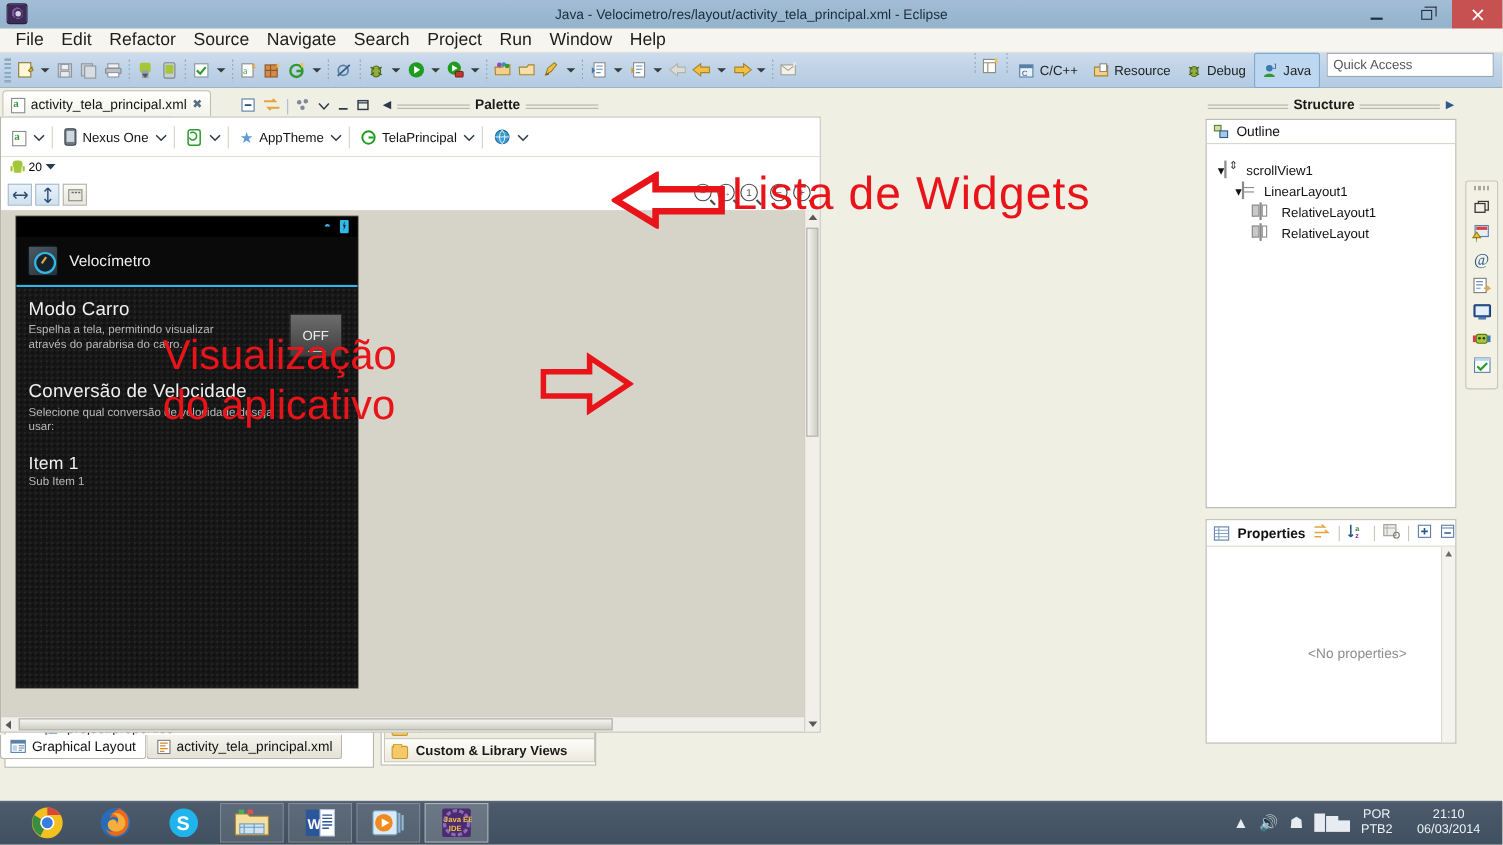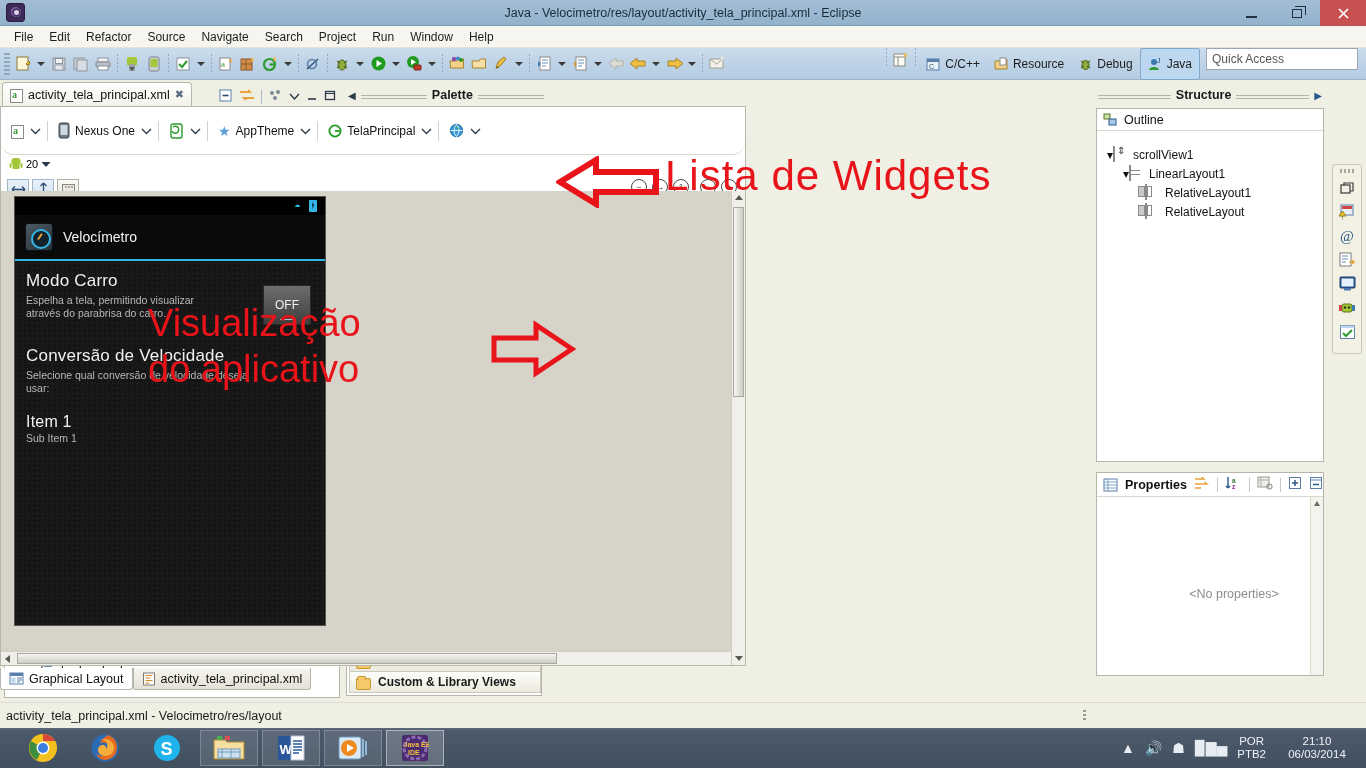--- a/index.html
+++ b/index.html
@@ -40,21 +40,21 @@
   .win-btn .min-glyph{ display:block; width:11px; height:2px; background:#203040; margin-top:7px;}
   .win-btn .max-glyph{ display:block; width:10px; height:9px; border:1.5px solid #203040; position:relative;}
   .win-btn .max-glyph::before{content:"";position:absolute;left:2px;top:-4px;width:10px;height:8px;border:1.5px solid #203040;border-bottom:none;border-left:none;}
 
   
   .menubar {
     position:absolute; left:0; top:26px; width:1366px; height:22px;
     background:#f6f5ef; display:flex; align-items:center; padding-left:6px;
     border-bottom:1px solid #e4e2d6;
   }
-  .menuitem { padding:2px 8px; font-size:12px; color:#1d1d1d; cursor:default; }
+  .menuitem { padding:2px 8px; font-size:16px; color:#1d1d1d; cursor:default; }
 
   
   .toolbar {
     position:absolute; left:0; top:48px; width:1366px; height:32px;
     background:linear-gradient(to bottom,#ccdcec 0%, #bdd2e6 55%, #b4cbe2 100%);
     border-bottom:1px solid #9ab3cb;
     display:flex; align-items:center; padding-left:4px;
   }
   .tbtn { width:22px; height:24px; display:flex; align-items:center; justify-content:center; position:relative; }
   .tsep { width:1px; height:20px; margin:0 3px;
@@ -177,22 +177,22 @@
 
   
   #editor { left:346px; top:82px; width:746px; height:612px; }
   .ed-tabbar { position:absolute; left:0; top:0; width:746px; height:26px; }
   .ed-tab { position:absolute; left:2px; top:2px; height:24px; display:flex; align-items:center; gap:5px;
             padding:0 7px; background:linear-gradient(to bottom,#ffffff,#f3f2ea);
             border:1px solid #b7b6ab; border-bottom:none; border-radius:4px 4px 0 0;
             font-size:12.5px; color:#111; }
   .ed-body { position:absolute; left:0; top:26px; width:746px; height:560px;
              background:#fff; border:1px solid #b7b6ab; }
-  .cfgbar { height:48px; display:flex; align-items:center; padding-left:6px; gap:2px;
-            border-bottom:1px solid #d8d7cc; background:#fff;border-radius:13px; }
+  .cfgbar { height:36px; display:flex; align-items:center; padding-left:6px; gap:2px;
+            border-bottom:1px solid #d8d7cc; background:#fff; }
   .cfgitem { display:flex; align-items:center; gap:5px; padding:2px 4px; font-size:12px; color:#111; }
   .cfgsep { width:1px;height:20px;background:#d4d3c8; margin:0 4px; }
   .layoutbar { height:50px; position:relative; border-bottom:1px solid #e0dfd4; background:#fff; }
   .lb-api { position:absolute; left:8px; top:2px; display:flex; align-items:center; gap:3px; font-size:11px; }
   .lb-tools { position:absolute; left:6px; top:24px; display:flex; align-items:center; gap:3px; }
   .lbtn { width:22px;height:20px;border:1px solid #9fb6cb;background:linear-gradient(to bottom,#e9f2fa,#cfe0f0);
           display:flex;align-items:center;justify-content:center; }
   .lbtn.plain { border-color:#b0b0a8; background:linear-gradient(to bottom,#fbfbf7,#e8e7db); }
   .lb-zoom { position:absolute; right:8px; top:24px; display:flex; align-items:center; gap:5px; }
   .zmi { width:16px;height:16px;border-radius:50%;border:1.6px solid #4a4a4a;position:relative;
@@ -1207,24 +1207,20 @@
     <path d="M4 26 L40 4 L40 16 L100 16 L100 36 L40 36 L40 48 Z" fill="none" stroke="#e8141a" stroke-width="6" stroke-linejoin="miter"></path>
   </svg>
   <div class="anno" id="anno-view">
     <div>Visualização</div>
     <div>do aplicativo</div>
   </div>
   <svg class="arrow-right" viewBox="0 0 86 58">
     <path d="M82 29 L46 5 L46 18 L4 18 L4 40 L46 40 L46 53 Z" fill="none" stroke="#e8141a" stroke-width="5" stroke-linejoin="miter"></path>
   </svg>
 
-  <div class="statusbar">
-    <span class="st-text">activity_tela_principal.xml - Velocimetro/res/layout</span>
-    <span class="st-grip"></span>
-  </div>
 
   <div class="taskbar">
     <div class="tb-items">
       <div class="tb-item">
         <svg width="30" height="30" viewBox="0 0 30 30">
             <circle cx="15" cy="15" r="14" fill="#f4c020"></circle>
             <path d="M15 1 a14 14 0 0 1 12.1 7 H15z" fill="#d9463a"></path>
             <path d="M3 8 a14 14 0 0 0 6 19 L15 15z" fill="#3b8e3f"></path>
             <path d="M27 8 a14 14 0 0 1 -18 19 L15 15z" fill="#f4c020"></path>
             <circle cx="15" cy="15" r="6.5" fill="#fff"></circle>

